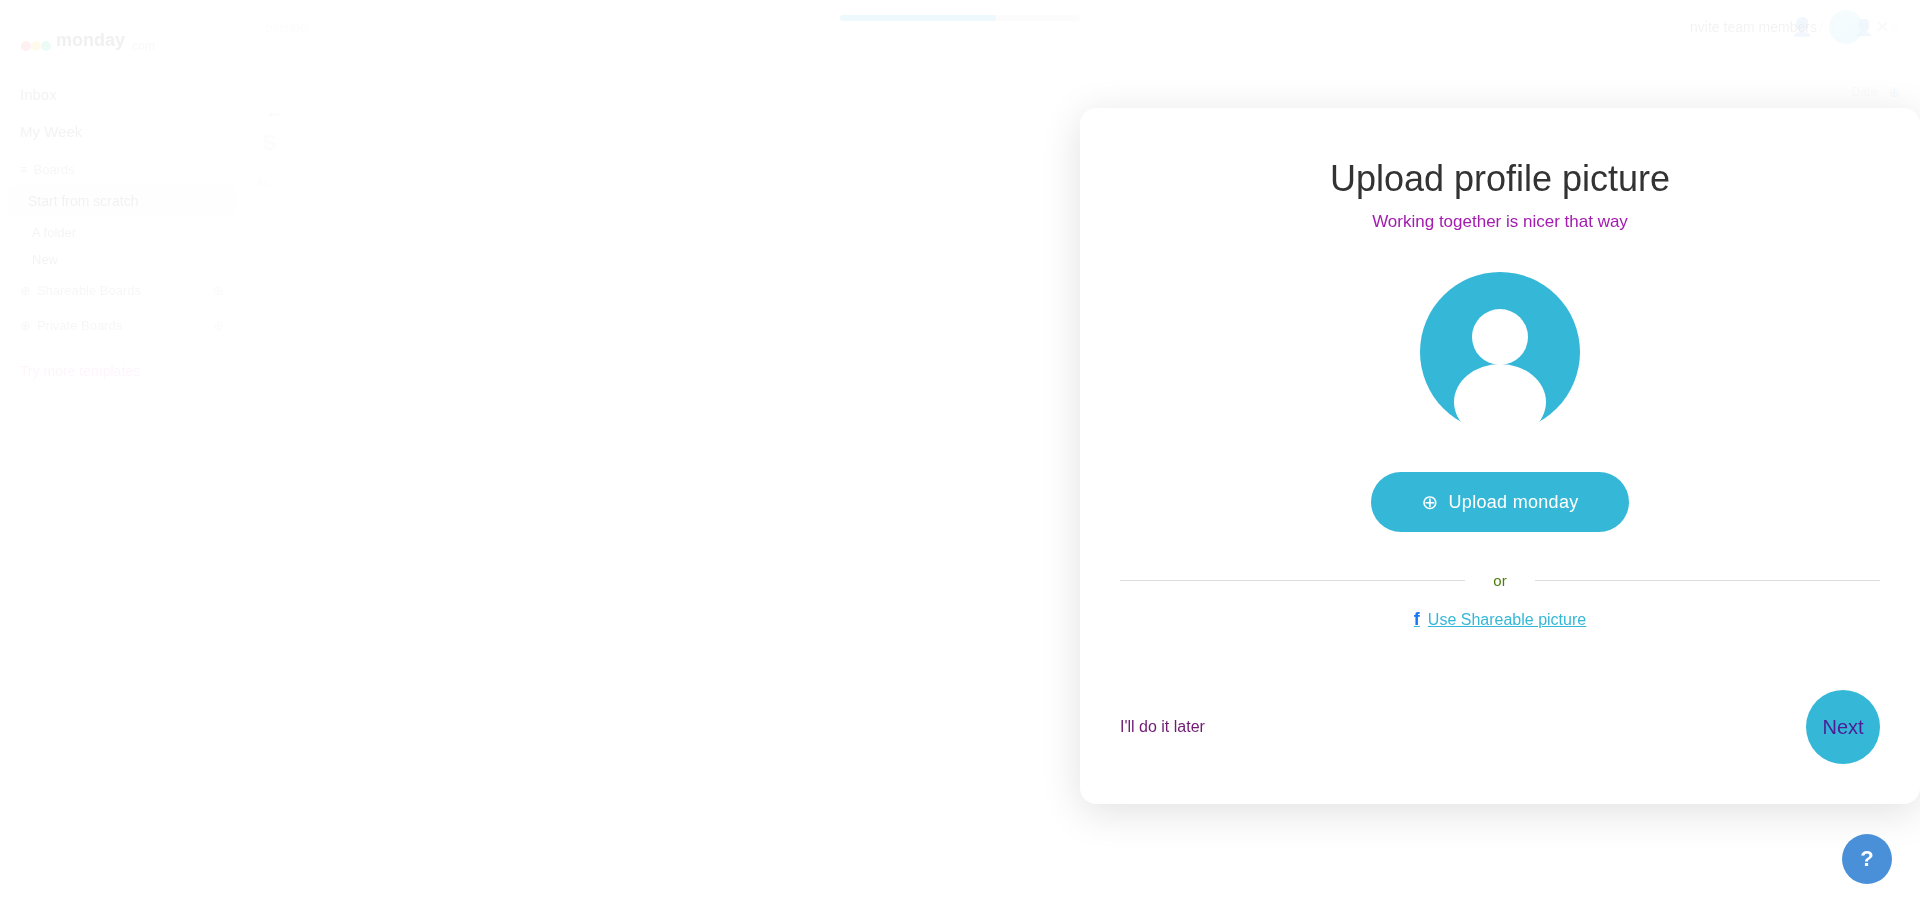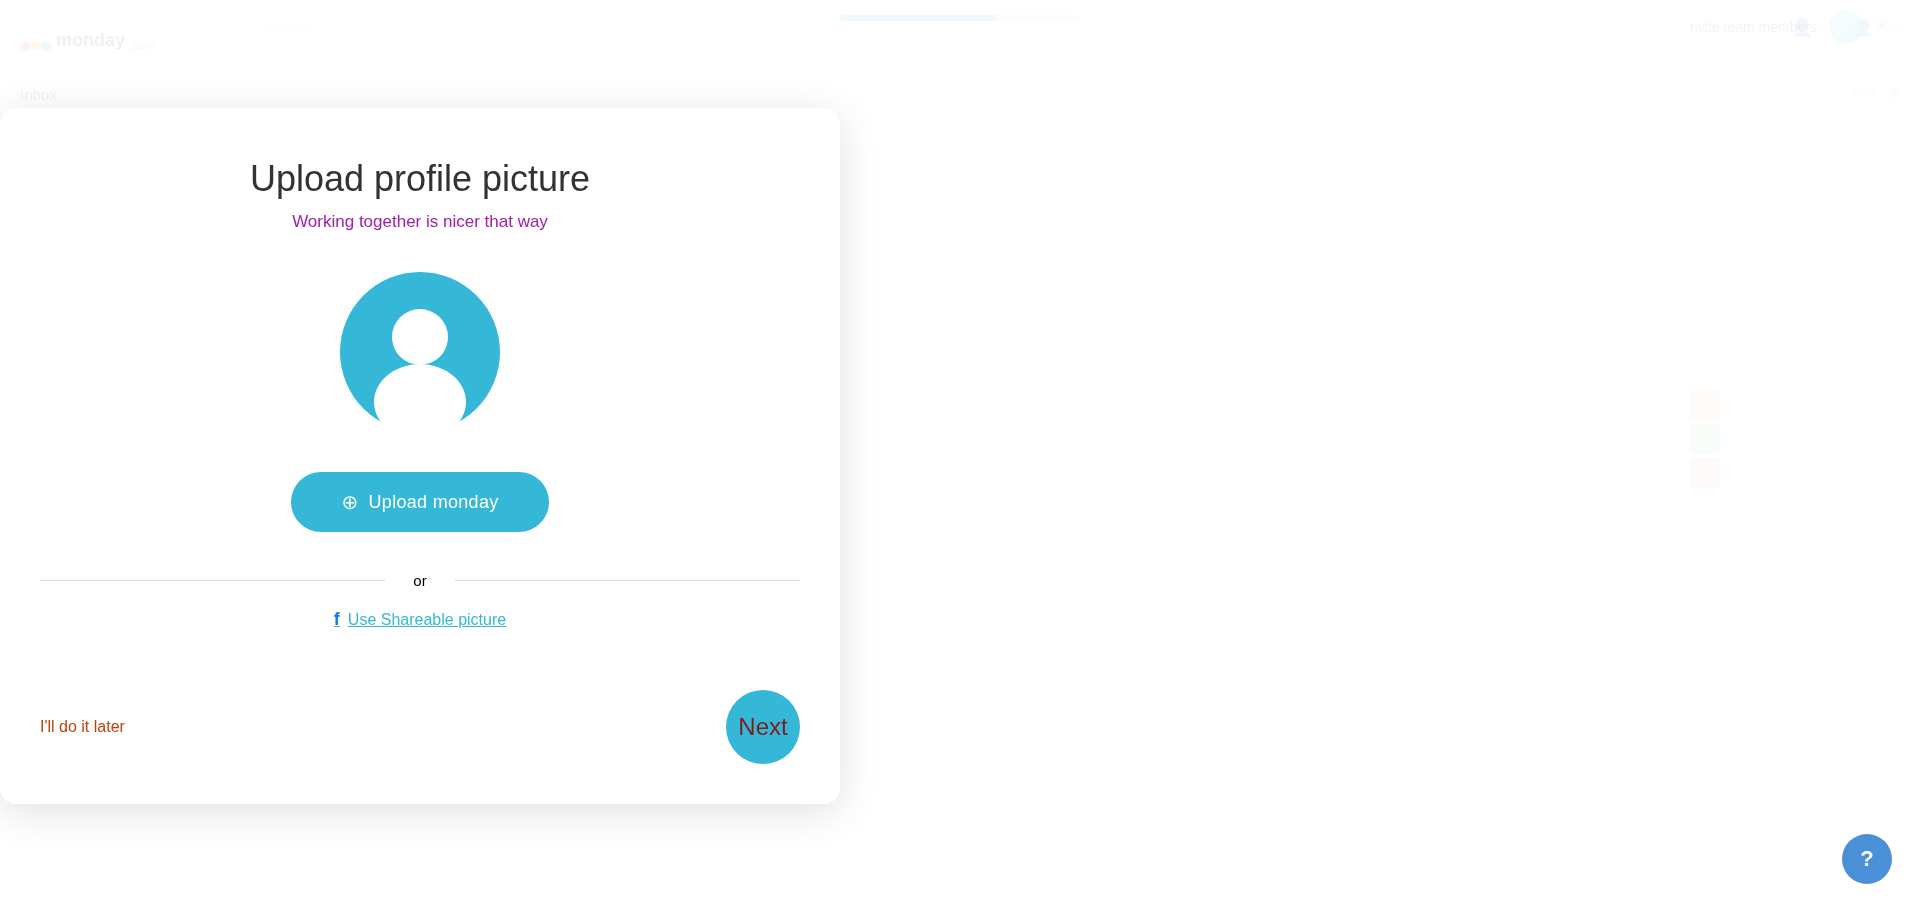--- a/index.html
+++ b/index.html
@@ -112,21 +112,21 @@
     }
 
     
     .overlay {
       position: absolute;
       inset: 0;
       background: rgba(255,255,255,0.85);
       z-index: 10;
       display: flex;
       align-items: center;
-      justify-content: flex-start;
+      justify-content: flex-end;
     }
 
     .modal {
       background: #fff;
       width: 840px;
       min-height: 560px;
       border-radius: 16px;
       box-shadow: 0 8px 40px rgba(0,0,0,0.12);
       display: flex;
       flex-direction: column;
@@ -180,21 +180,21 @@
     .upload-icon {
       font-size: 20px;
     }
 
     .or-divider {
       width: 100%;
       display: flex;
       align-items: center;
       gap: 28px;
       margin-bottom: 20px;
-      color: #000000;
+      color: #4d7c0f;
       font-size: 15px;
     }
 
     .or-line {
       flex: 1;
       height: 1px;
       background: #ddd;
     }
 
     .facebook-link {
@@ -216,34 +216,34 @@
 
     .modal-footer {
       width: 100%;
       display: flex;
       justify-content: space-between;
       align-items: center;
       margin-top: auto;
     }
 
     .skip-link {
-      color: #c2410c;
+      color: #701a75;
       font-size: 16px;
       cursor: pointer;
       text-decoration: none;
     }
 
     .next-btn {
       background: #35b8d8;
-      color: #7f1d1d;
+      color: #4c1d95;
       border: none;
       border-radius: 50%;
       width: 74px;
       height: 74px;
-      font-size: 24px;
+      font-size: 20px;
       cursor: pointer;
       display: flex;
       align-items: center;
       justify-content: center;
       font-weight: 500;
     }
 
     
     .help-btn {
       position: absolute;

